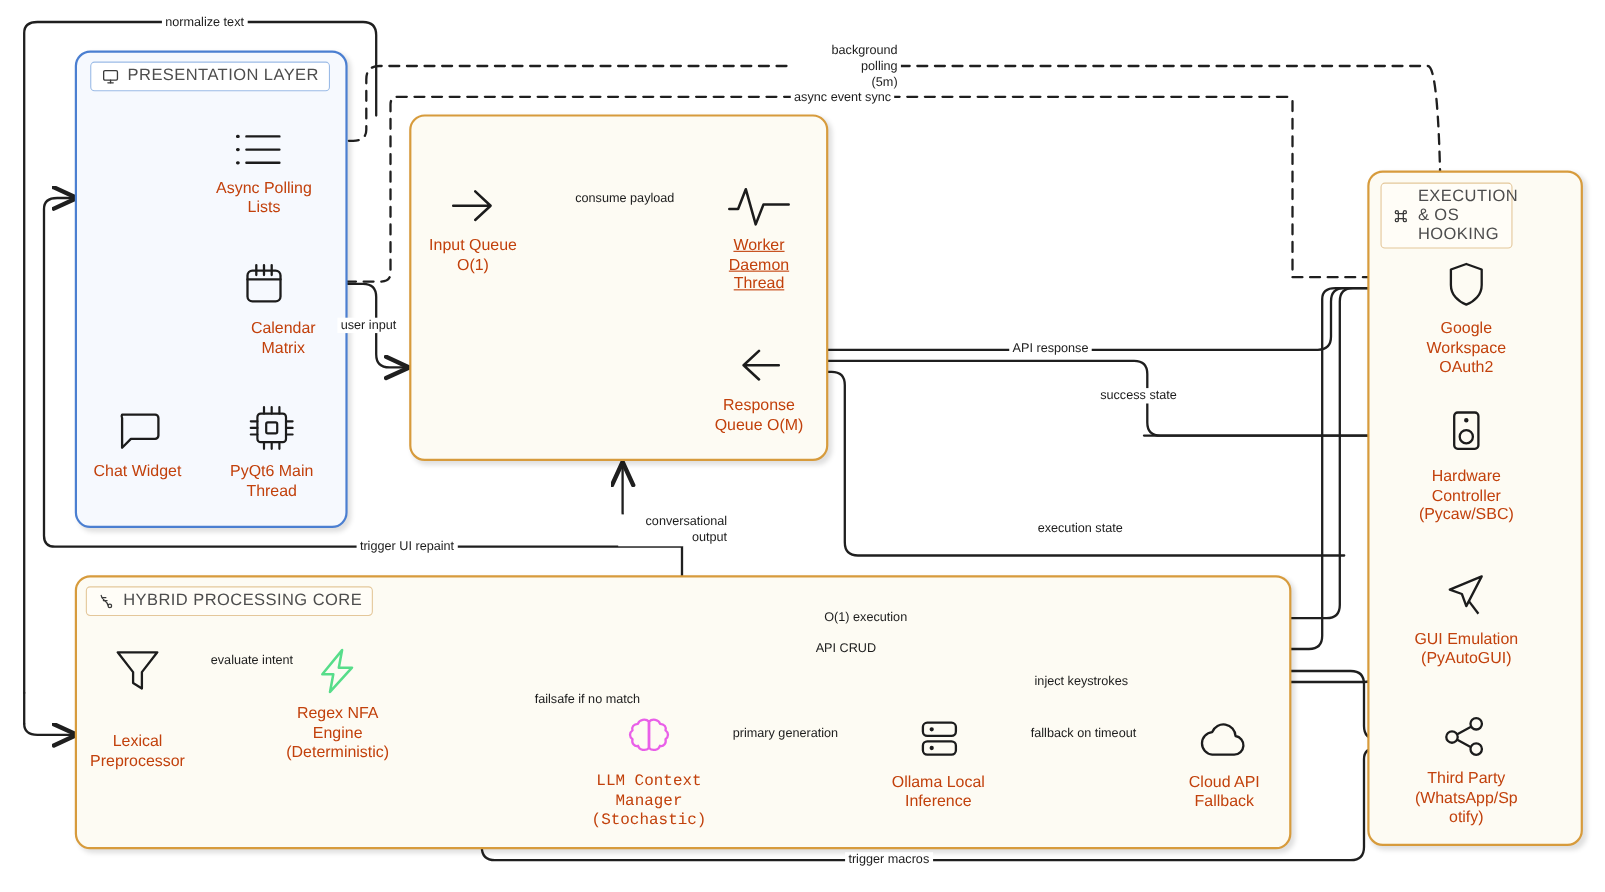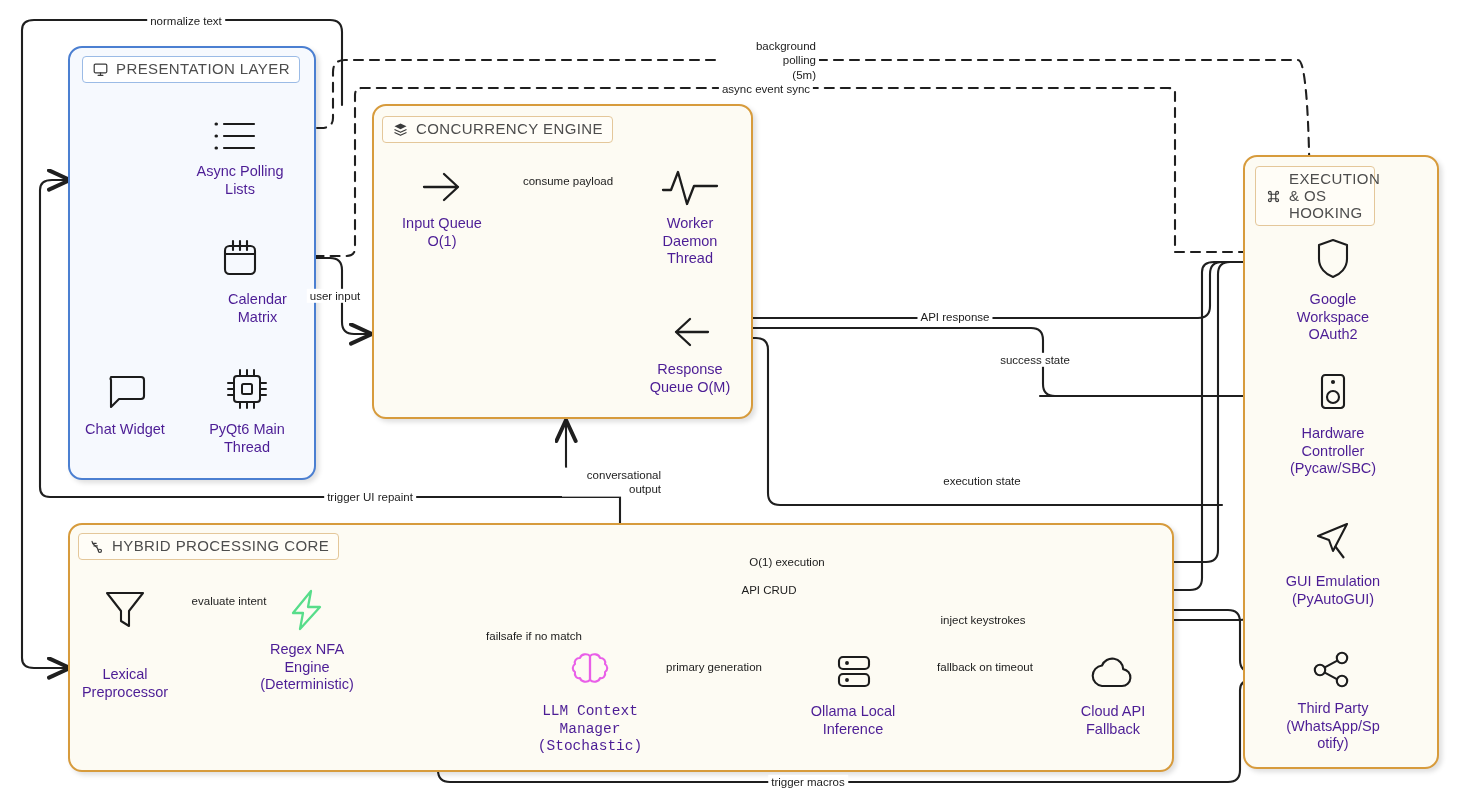--- a/index.html
+++ b/index.html
@@ -17,21 +17,21 @@
           font-size:15px;letter-spacing:.4px;color:#4d4d4d;white-space:nowrap;line-height:1.12;}
   .ptitle.blue{border:1px solid #9bbbe6;}
   .ptitle.cream{border:1px solid #e4c79a;background:#fffdf7;}
   .ptitle .tico{display:inline-flex;align-items:center;justify-content:center;
                 width:17px;height:17px;flex:0 0 17px;color:#3b3b3b;}
   .ptitle .ttxt{display:block;}
 
   .node{position:absolute;display:flex;flex-direction:column;align-items:center;
         width:118px;margin-left:-59px;}
   .node .glyph{height:56px;display:flex;align-items:flex-end;justify-content:center;}
-  .node .lbl{margin-top:7px;text-align:center;font-size:14.5px;color:#4c1d95;line-height:1.22;}
+  .node .lbl{margin-top:7px;text-align:center;font-size:14.5px;color:#c2410c;line-height:1.22;}
 
   .elabel{position:absolute;font-size:11.5px;color:#1c1c1c;background:#ffffff;
           text-align:right;line-height:1.25;white-space:nowrap;transform:translate(-50%,-50%);
           padding:0 3px;}
   .elabel.cream{background:#fdfbf3;}
   .elabel.wrap{white-space:normal;width:96px;}
 </style>
 </head>
 <body>
 
@@ -104,30 +104,20 @@
       <svg width="15" height="15" viewBox="0 0 16 16" fill="none" stroke="#3b3b3b" stroke-width="1.3">
         <rect x="1.3" y="2.3" width="13.4" height="9.2" rx="1.3"></rect>
         <path d="M5.4 14.2h5.2" stroke-linecap="round"></path>
         <path d="M8 11.5v2.7" stroke-linecap="round"></path>
       </svg>
     </span>
     <span class="ttxt">PRESENTATION LAYER</span>
   </div>
 
   <div class="panel cream" style="left:372px;top:104px;width:381px;height:315px;"></div>
-  <div class="ptitle cream" style="left:382px;top:116px;">
-    <span class="tico">
-      <svg width="15" height="15" viewBox="0 0 16 16" fill="none" stroke="#3b3b3b" stroke-width="1.25" stroke-linejoin="round">
-        <path d="M8 1.6 1.6 4.6 8 7.6l6.4-3z" fill="#3b3b3b" stroke="none"></path>
-        <path d="M1.6 8 8 11l6.4-3"></path>
-        <path d="M1.6 11.2 8 14.2l6.4-3"></path>
-      </svg>
-    </span>
-    <span class="ttxt">CONCURRENCY ENGINE</span>
-  </div>
 
   <div class="panel cream" style="left:1243px;top:155px;width:196px;height:614px;"></div>
   <div class="ptitle cream" style="left:1255px;top:166px;width:120px;">
     <span class="tico">
       <svg width="15" height="15" viewBox="0 0 16 16" fill="none" stroke="#3b3b3b" stroke-width="1.25">
         <path d="M5.6 5.6h4.8v4.8H5.6z"></path>
         <path d="M5.6 5.6H4.1a1.5 1.5 0 1 1 1.5-1.5v1.5z"></path>
         <path d="M10.4 5.6h1.5A1.5 1.5 0 1 0 10.4 4.1v1.5z"></path>
         <path d="M5.6 10.4H4.1a1.5 1.5 0 1 0 1.5 1.5v-1.5z"></path>
         <path d="M10.4 10.4h1.5a1.5 1.5 0 1 1-1.5 1.5v-1.5z"></path>
@@ -185,37 +175,37 @@
       <svg width="52" height="48" viewBox="0 0 52 48" fill="none" stroke="#1c1c1c" stroke-width="2" stroke-linecap="round">
         <rect x="13" y="10" width="26" height="26" rx="3"></rect>
         <rect x="21" y="18" width="10" height="10" rx="1.5"></rect>
         <path d="M19 4v6M26 4v6M33 4v6M19 36v6M26 36v6M33 36v6M7 17h6M7 23h6M7 29h6M39 17h6M39 23h6M39 29h6"></path>
       </svg>
     </div>
     <div class="lbl" style="white-space: pre-line;">PyQt6 Main
 Thread</div>
   </div>
 
-  <div class="node" style="left:442px;top:152px;">
+  <div class="node" style="left:430px;top:152px;">
     <div class="glyph">
       <svg width="56" height="42" viewBox="0 0 56 42" fill="none" stroke="#1c1c1c" stroke-width="2.3" stroke-linecap="round" stroke-linejoin="round">
         <path d="M10 21h34M30 8l14 13-14 13"></path>
       </svg>
     </div>
     <div class="lbl" style="white-space: pre-line;">Input Queue
 O(1)</div>
   </div>
 
   <div class="node" style="left:690px;top:152px;">
     <div class="glyph">
       <svg width="62" height="44" viewBox="0 0 62 44" fill="none" stroke="#1c1c1c" stroke-width="2.3" stroke-linecap="round" stroke-linejoin="round">
         <path d="M4 26h8l7-18 9 32 7-18h23"></path>
       </svg>
     </div>
-    <div class="lbl" style="white-space: pre-line;">Worker
+    <div class="lbl" style="white-space: pre-line; text-decoration: underline;">Worker
 Daemon
 Thread</div>
   </div>
 
   <div class="node" style="left:690px;top:298px;">
     <div class="glyph">
       <svg width="56" height="46" viewBox="0 0 56 46" fill="none" stroke="#1c1c1c" stroke-width="2.3" stroke-linecap="round" stroke-linejoin="round">
         <path d="M46 24H14M28 11 14 24l14 13"></path>
       </svg>
     </div>

